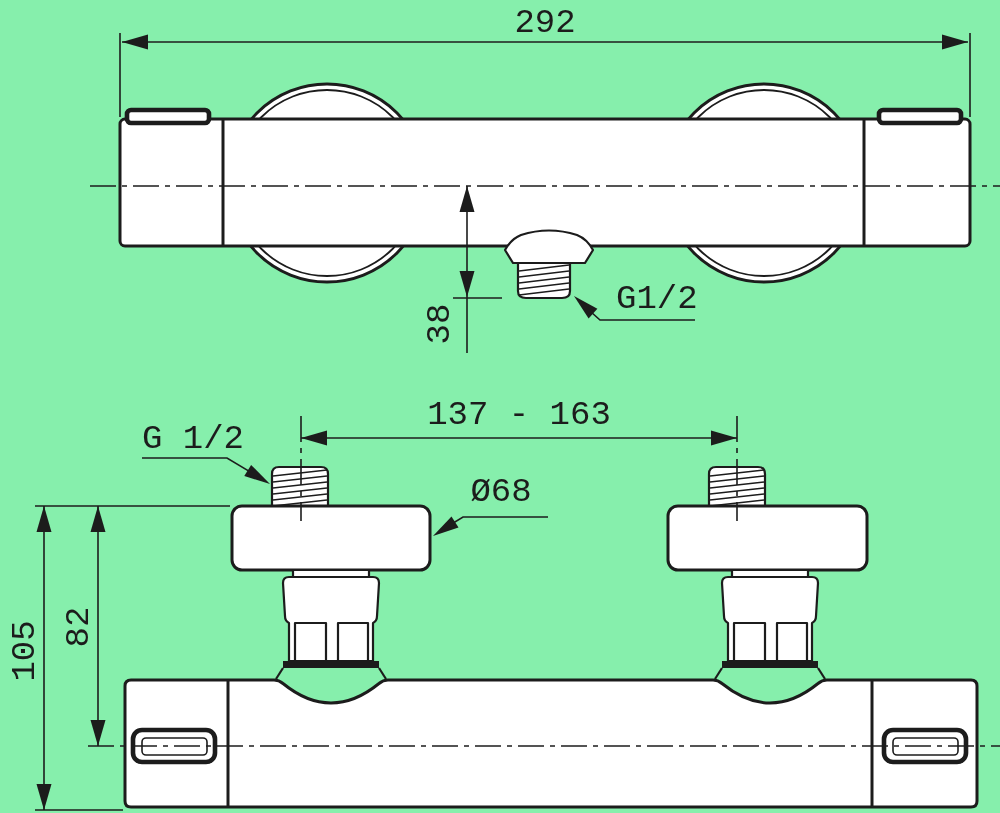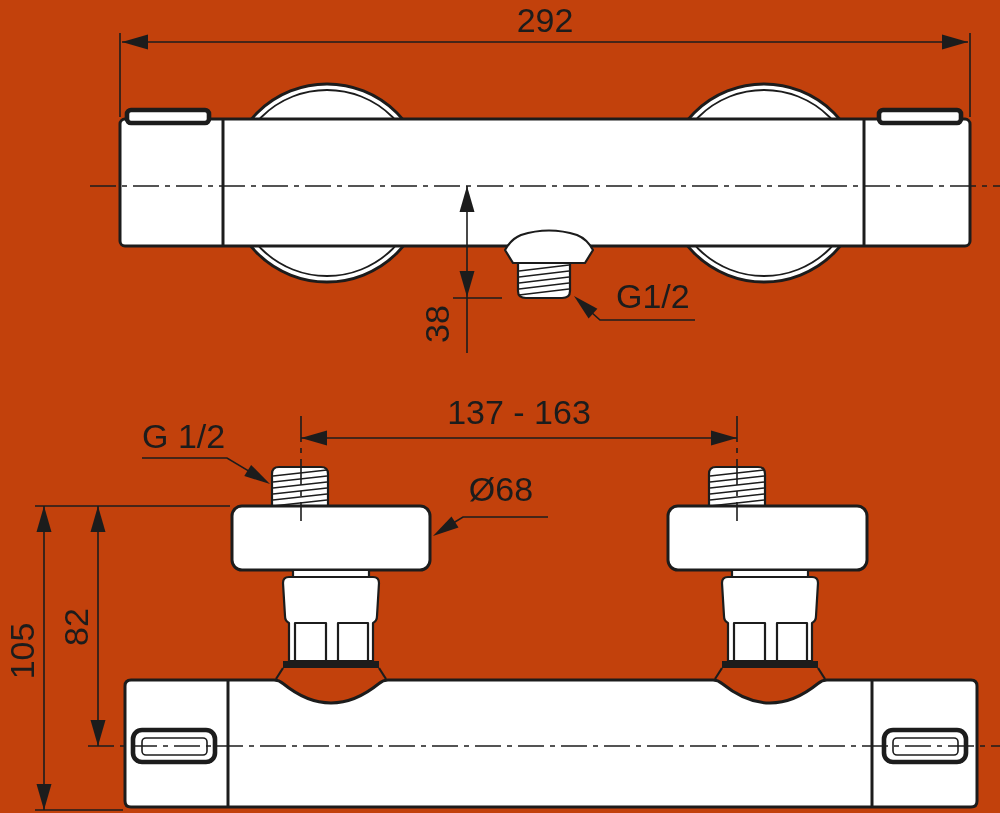--- a/index.html
+++ b/index.html
@@ -1,17 +1,17 @@
 <!DOCTYPE html>
 <html><head>
 <meta charset="utf-8">
 <style>
   html,body{margin:0;padding:0;background:#ffffff;}
-  .stage{position:relative;width:1000px;height:813px;background:#c2410c;overflow:hidden;
-         font-family:Liberation Sans, sans-serif;}
+  .stage{position:relative;width:1000px;height:813px;background:#86efac;overflow:hidden;
+         font-family:Liberation Mono, monospace;}
   svg{display:block}
   .outline{fill:#ffffff;stroke:#1c1c1c;stroke-width:3;stroke-linejoin:round;}
   .outline-thin{fill:#ffffff;stroke:#1c1c1c;stroke-width:2.2;stroke-linejoin:round;}
   .thick{fill:#ffffff;stroke:#1c1c1c;stroke-width:4.6;stroke-linejoin:round;}
   .hair{fill:none;stroke:#1c1c1c;stroke-width:1.6;}
   .hatch{fill:none;stroke:#1c1c1c;stroke-width:1.4;}
   .cl{fill:none;stroke:#1c1c1c;stroke-width:1.6;stroke-dasharray:26 6 5 6;}
   .arrow{fill:#1c1c1c;stroke:none;}
   .band{fill:#1c1c1c;stroke:none;}
   .dimtext{font-size:34px;fill:#1c1c1c;}

